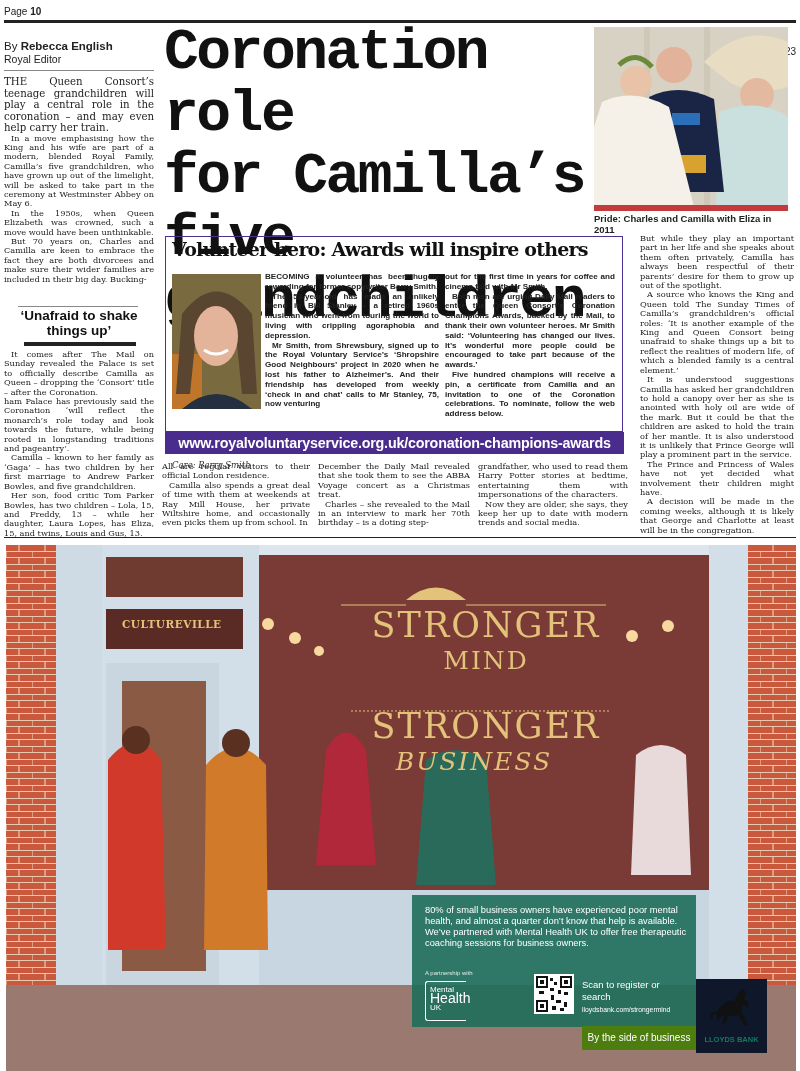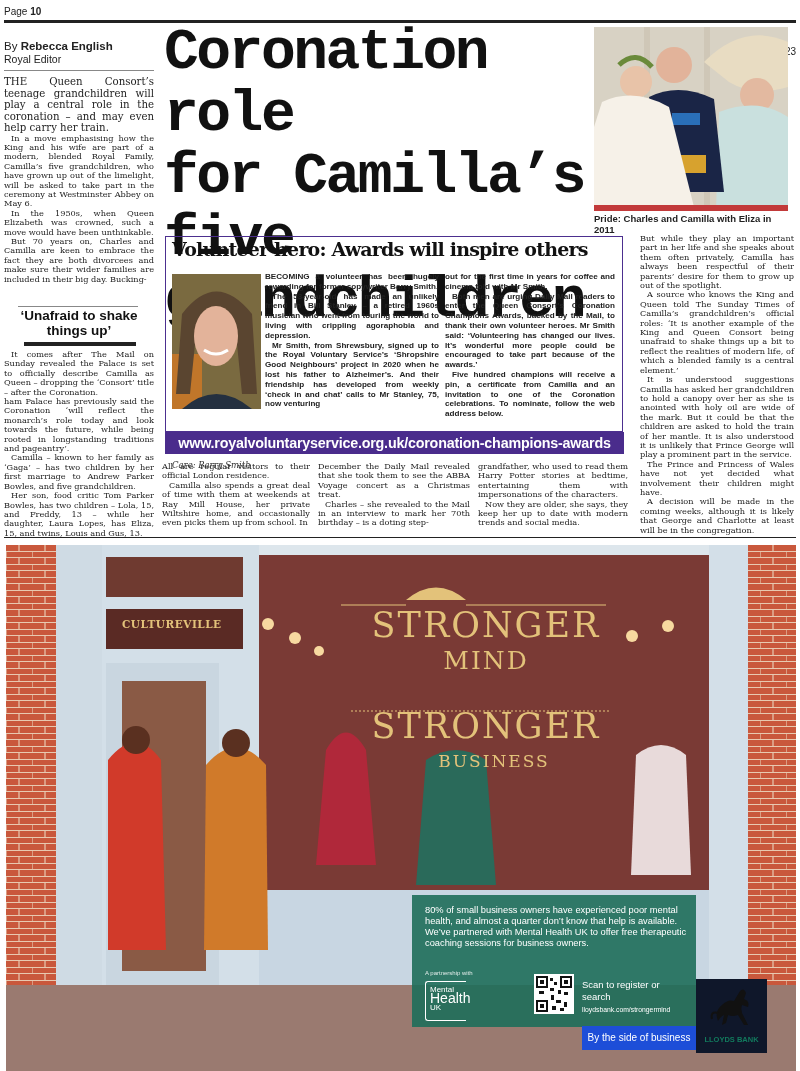--- a/index.html
+++ b/index.html
@@ -25,21 +25,21 @@
   .volhead{left:172px;top:238px;font-family:"DejaVu Serif",serif;font-weight:bold;font-size:19px;letter-spacing:-0.8px;color:#111;white-space:nowrap;}
   .volbody{font-family:"Liberation Sans",sans-serif;font-weight:bold;font-size:8.1px;line-height:9.8px;text-align:justify;color:#222;}
   .volbody p{margin:0;text-indent:7px;}
   .urlbar{left:165px;top:432px;width:459px;height:22px;background:#4a2c8c;color:#fff;font-family:"Liberation Sans",sans-serif;font-weight:bold;font-size:14.3px;line-height:22px;text-align:center;letter-spacing:-0.2px;white-space:nowrap;overflow:hidden;}
   .colrule{top:537px;left:4px;width:792px;height:1px;background:#222;}
   .ad{left:6px;top:545px;width:790px;height:526px;overflow:hidden;background:#7b3a35;}
   .adtext{font-family:"DejaVu Serif",serif;color:#e3c27a;text-align:center;letter-spacing:2px;}
   .panel{left:412px;top:895px;width:284px;height:132px;background:rgba(30,110,90,0.9);}
   .panel p{margin:0;font-family:"Liberation Sans",sans-serif;color:#fff;}
   .lloyds{left:696px;top:979px;width:71px;height:74px;background:#0f172a;}
-  .bts{left:582px;top:1026px;width:114px;height:24px;background:#1d4ed8;color:#fff;font-family:"Liberation Sans",sans-serif;font-size:10px;line-height:24px;text-align:center;}
+  .bts{left:582px;top:1026px;width:114px;height:24px;background:#4d7c0f;color:#fff;font-family:"Liberation Sans",sans-serif;font-size:10px;line-height:24px;text-align:center;}
 </style>
 </head>
 <body>
 
 <div class="abs folio" style="left:4px;"><span>Page</span> <b>10</b></div>
 <div class="abs folio" style="right:4px;margin-top:40px;"><b>Daily Mail,</b> <span>Monday, February 27, 2023</span></div>
 <div class="abs toprule"></div>
 
 <div class="abs byline">
   <div><span>By</span> <span class="name">Rebecca English</span></div>
@@ -172,21 +172,21 @@
     <circle cx="230" cy="198" r="14" fill="#5a3020"></circle>
     <path d="M400 55 Q430 30 460 55 Z" fill="#e3c27a"></path>
     <line x1="335" y1="60" x2="400" y2="60" stroke="#e3c27a" stroke-width="1"></line>
     <line x1="460" y1="60" x2="600" y2="60" stroke="#e3c27a" stroke-width="1"></line>
     <line x1="345" y1="166" x2="605" y2="166" stroke="#e3c27a" stroke-width="1" stroke-dasharray="2 2"></line>
   </svg>
   <div class="abs adtext" style="left:116px;top:73px;font-size:10.5px;font-weight:bold;letter-spacing:0.5px;">CULTUREVILLE</div>
   <div class="abs adtext" style="left:300px;top:62px;width:360px;font-size:35px;line-height:37px;">STRONGER</div>
   <div class="abs adtext" style="left:300px;top:102px;width:360px;font-size:25px;line-height:27px;">MIND</div>
   <div class="abs adtext" style="left:300px;top:163px;width:360px;font-size:35px;line-height:37px;">STRONGER</div>
-  <div class="abs adtext" style="left:308px;top:203px;width:360px;font-size:17px;line-height:27px;">BUSINESS</div>
+  <div class="abs adtext" style="left:288px;top:203px;width:360px;font-size:25px;line-height:27px;font-style:italic;">BUSINESS</div>
 </div>
 
 <div class="abs panel">
   <p style="position:absolute;left:13px;top:10px;width:265px;font-size:9.3px;line-height:11px;">80% of small business owners have experienced poor mental health, and almost a quarter don’t know that help is available. We’ve partnered with Mental Health UK to offer free therapeutic coaching sessions for business owners.</p>
   <p style="position:absolute;left:13px;top:75px;font-size:6px;opacity:0.85;">A partnership with</p>
   <div style="position:absolute;left:13px;top:86px;width:40px;height:38px;border:1px solid #fff;border-right:none;border-radius:3px 0 0 3px;">
     <p style="position:absolute;left:4px;top:3px;font-size:8px;line-height:9px;">Mental</p>
     <p style="position:absolute;left:4px;top:12px;font-size:14px;line-height:9px;">Health</p>
     <p style="position:absolute;left:4px;top:21px;font-size:8px;line-height:9px;">UK</p>
   </div>

